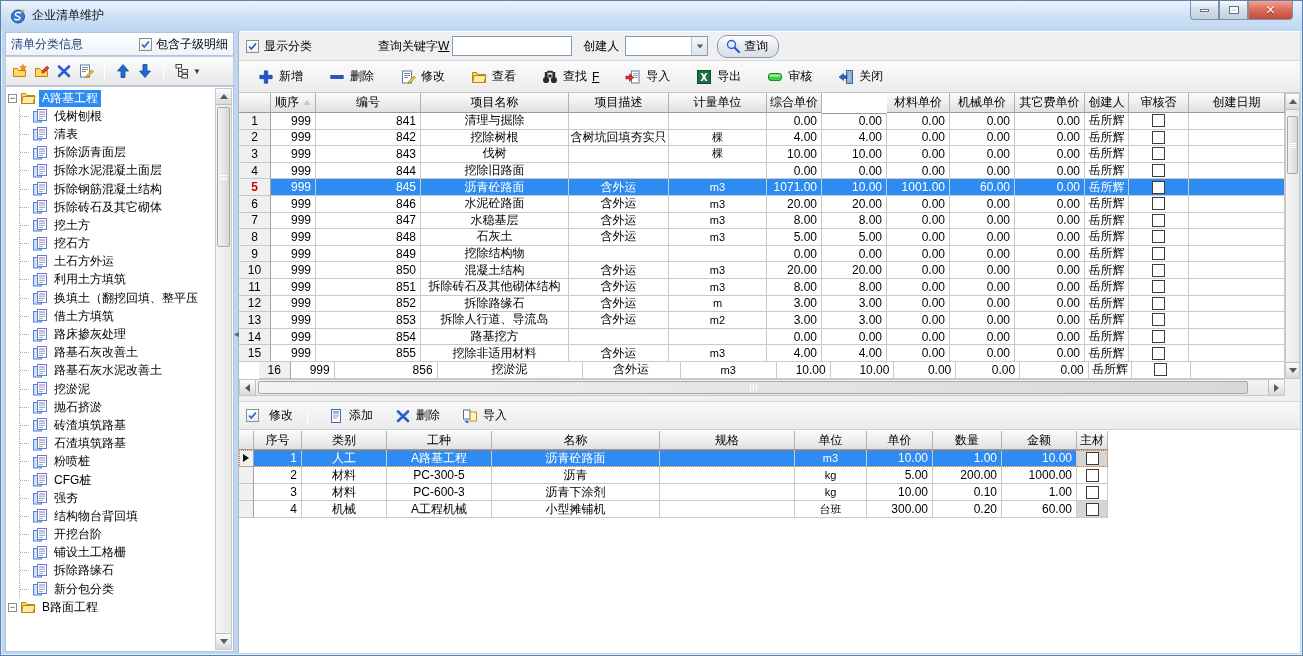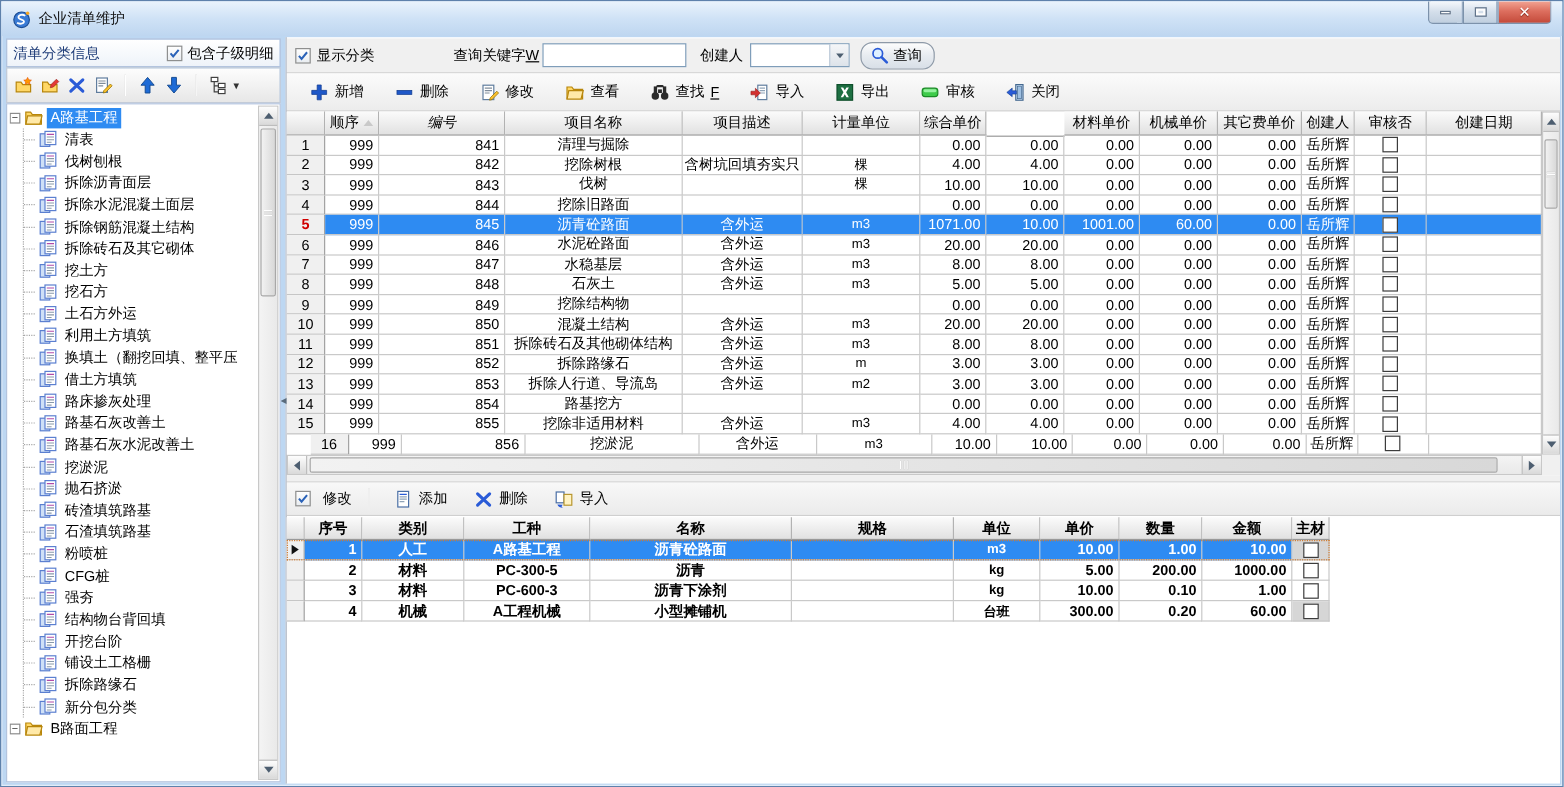--- a/index.html
+++ b/index.html
@@ -223,35 +223,35 @@
             <span class="icon">
               <svg viewBox="0 0 16 16">
                 <rect x="1.5" y="3.5" width="8" height="10.5" fill="#cfe0f7" stroke="#5b7fd0"></rect>
                 <rect x="5.5" y="1.5" width="9" height="11" fill="#fff" stroke="#5b7fd0"></rect>
                 <line x1="7" y1="4" x2="13" y2="4" stroke="#b04aa8" stroke-width="0.9"></line>
                 <line x1="7" y1="6.2" x2="13" y2="6.2" stroke="#8899aa" stroke-width="0.9"></line>
                 <line x1="7" y1="8.4" x2="13" y2="8.4" stroke="#8899aa" stroke-width="0.9"></line>
                 <line x1="7" y1="10.6" x2="11" y2="10.6" stroke="#8899aa" stroke-width="0.9"></line>
               </svg>
             </span>
+            <span class="tree-label">伐树刨根</span>
+          </div>
+          <div class="tree-row">
+            <span class="conn"></span>
+            <span class="icon">
+              <svg viewBox="0 0 16 16">
+                <rect x="1.5" y="3.5" width="8" height="10.5" fill="#cfe0f7" stroke="#5b7fd0"></rect>
+                <rect x="5.5" y="1.5" width="9" height="11" fill="#fff" stroke="#5b7fd0"></rect>
+                <line x1="7" y1="4" x2="13" y2="4" stroke="#b04aa8" stroke-width="0.9"></line>
+                <line x1="7" y1="6.2" x2="13" y2="6.2" stroke="#8899aa" stroke-width="0.9"></line>
+                <line x1="7" y1="8.4" x2="13" y2="8.4" stroke="#8899aa" stroke-width="0.9"></line>
+                <line x1="7" y1="10.6" x2="11" y2="10.6" stroke="#8899aa" stroke-width="0.9"></line>
+              </svg>
+            </span>
             <span class="tree-label">清表</span>
-          </div>
-          <div class="tree-row">
-            <span class="conn"></span>
-            <span class="icon">
-              <svg viewBox="0 0 16 16">
-                <rect x="1.5" y="3.5" width="8" height="10.5" fill="#cfe0f7" stroke="#5b7fd0"></rect>
-                <rect x="5.5" y="1.5" width="9" height="11" fill="#fff" stroke="#5b7fd0"></rect>
-                <line x1="7" y1="4" x2="13" y2="4" stroke="#b04aa8" stroke-width="0.9"></line>
-                <line x1="7" y1="6.2" x2="13" y2="6.2" stroke="#8899aa" stroke-width="0.9"></line>
-                <line x1="7" y1="8.4" x2="13" y2="8.4" stroke="#8899aa" stroke-width="0.9"></line>
-                <line x1="7" y1="10.6" x2="11" y2="10.6" stroke="#8899aa" stroke-width="0.9"></line>
-              </svg>
-            </span>
-            <span class="tree-label">伐树刨根</span>
           </div>
           <div class="tree-row">
             <span class="conn"></span>
             <span class="icon">
               <svg viewBox="0 0 16 16">
                 <rect x="1.5" y="3.5" width="8" height="10.5" fill="#cfe0f7" stroke="#5b7fd0"></rect>
                 <rect x="5.5" y="1.5" width="9" height="11" fill="#fff" stroke="#5b7fd0"></rect>
                 <line x1="7" y1="4" x2="13" y2="4" stroke="#b04aa8" stroke-width="0.9"></line>
                 <line x1="7" y1="6.2" x2="13" y2="6.2" stroke="#8899aa" stroke-width="0.9"></line>
                 <line x1="7" y1="8.4" x2="13" y2="8.4" stroke="#8899aa" stroke-width="0.9"></line>
@@ -741,21 +741,21 @@
           </svg>
         </span>
         <span>关闭</span>
       </span>
     </div>
 
   <div class="grid" style="left:238px;top:92px;width:1046px;height:286px;" id="main-grid">
       <div class="g-row g-head" style="height: 20px;">
         <div class="g-cell rowhead" style="width: 32px;"></div>
         <div class="g-cell" style="width: 45px;">顺序<span class="sort-tri"></span></div>
-        <div class="g-cell" style="width: 105px; font-style: italic;">编号</div>
+        <div class="g-cell" style="width: 105px;">编号</div>
         <div class="g-cell" style="width: 148px;">项目名称</div>
         <div class="g-cell" style="width: 100px;">项目描述</div>
         <div class="g-cell" style="width: 98px;">计量单位</div>
         <div class="g-cell" style="width: 55px;">综合单价</div>
         <div class="g-cell" style="width: 65px; margin-top: 20px;">人工单价</div>
         <div class="g-cell" style="width: 63px;">材料单价</div>
         <div class="g-cell" style="width: 65px;">机械单价</div>
         <div class="g-cell" style="width: 70px;">其它费单价</div>
         <div class="g-cell" style="width: 44px;">创建人</div>
         <div class="g-cell" style="width: 60px;">审核否</div>
@@ -1112,21 +1112,21 @@
           <svg viewBox="0 0 16 16">
             <rect x="1.5" y="2" width="6.5" height="9" fill="#fff" stroke="#4a6fa5"></rect>
             <rect x="8" y="4" width="6.5" height="9" fill="#fff3c4" stroke="#b8962e"></rect>
             <path d="M2.5 12.5c.5 2 2.5 2.6 4.5 2.6l-1.1-1.3 1.1-1.1z" fill="#2a5bd7"></path>
           </svg>
         </span>
         <span>导入</span>
       </span>
     </div>
 
-  <div class="grid" style="left:238px;top:430px;width:869px;height:87px;font-weight:bold;" id="detail-grid">
+  <div class="grid" style="left:238px;top:430px;width:869px;height:87px;" id="detail-grid">
       <div class="g-row g-head" style="height: 19px;">
         <div class="g-cell rowhead" style="width: 15px;"></div>
         <div class="g-cell" style="width: 48px;">序号</div>
         <div class="g-cell" style="width: 85px;">类别</div>
         <div class="g-cell" style="width: 105px;">工种</div>
         <div class="g-cell" style="width: 168px;">名称</div>
         <div class="g-cell" style="width: 135px;">规格</div>
         <div class="g-cell" style="width: 72px;">单位</div>
         <div class="g-cell" style="width: 66px;">单价</div>
         <div class="g-cell" style="width: 69px; text-align: center;">数量</div>

